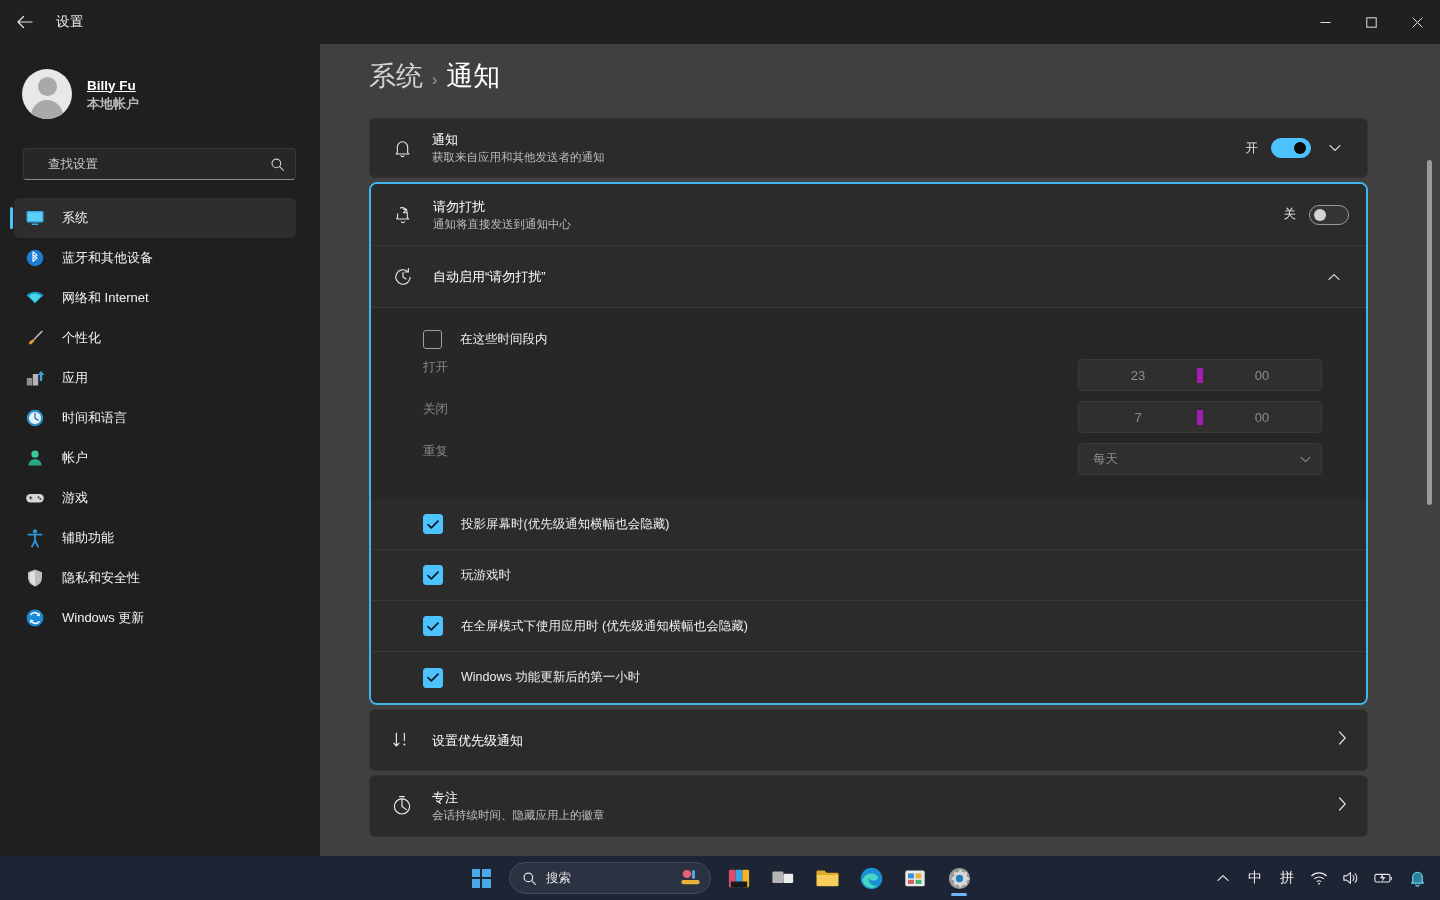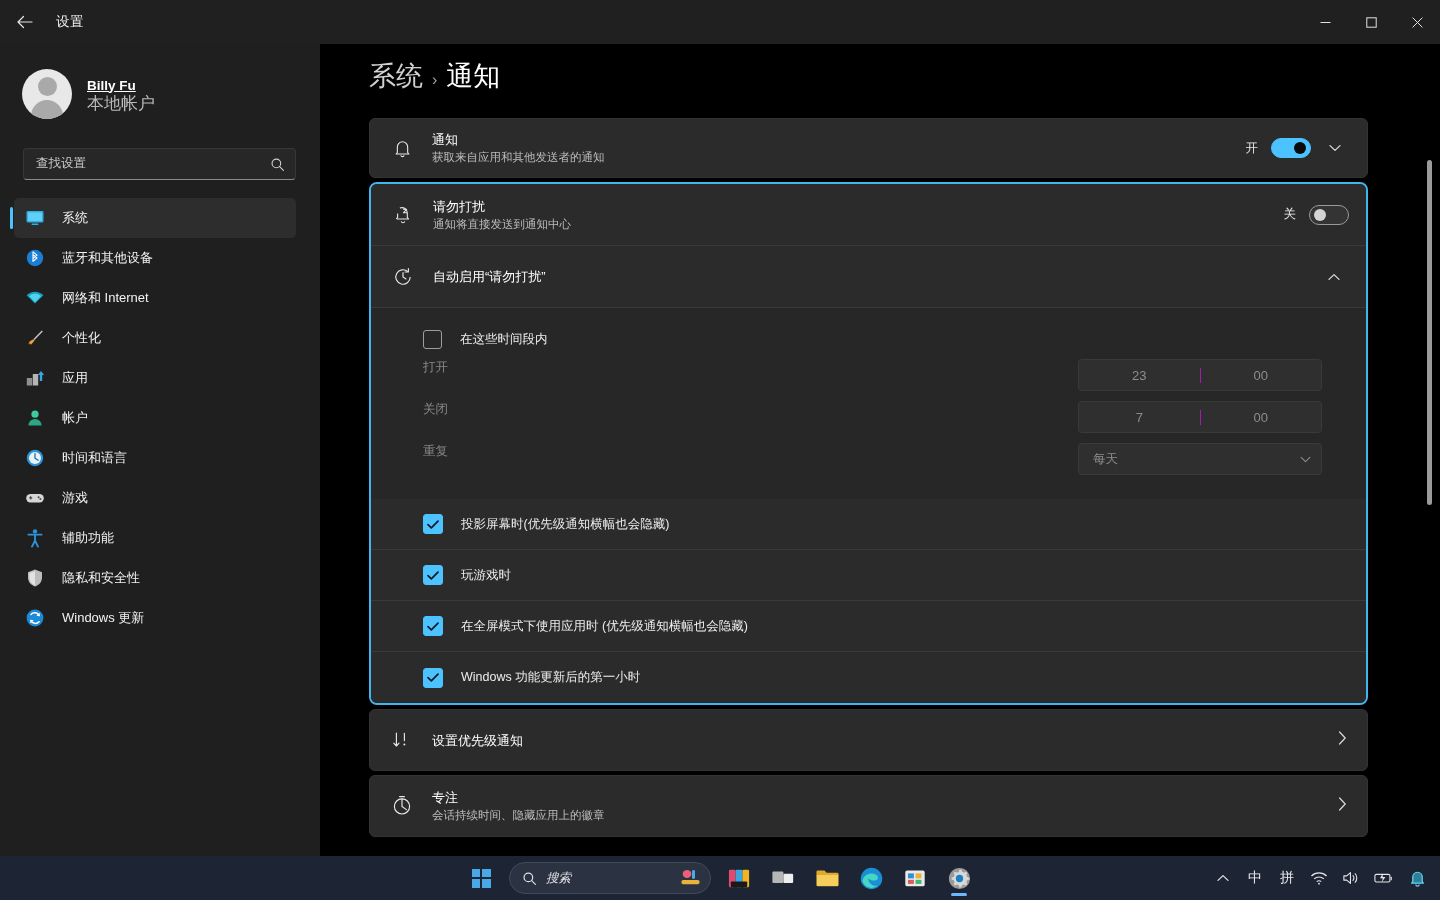--- a/index.html
+++ b/index.html
@@ -3,21 +3,21 @@
 <meta charset="utf-8">
 <style>
   * { box-sizing: border-box; margin: 0; padding: 0; }
   html, body {
     width: 1440px; height: 900px; overflow: hidden;
     background: #202020;
     font-family: "Liberation Sans", "DejaVu Sans", sans-serif;
     color: #ffffff;
     -webkit-font-smoothing: antialiased;
   }
-  #app { position: relative; width: 1440px; height: 900px; background: #000000; }
+  #app { position: relative; width: 1440px; height: 900px; background: #404040; }
 
   
   .titlebar {
     position: absolute; top: 0; left: 0; width: 1440px; height: 44px;
     background: #202020; display: flex; align-items: center;
   }
   .back-btn {
     width: 34px; height: 34px; margin-left: 8px; border-radius: 4px;
     display: flex; align-items: center; justify-content: center; cursor: pointer;
   }
@@ -45,30 +45,30 @@
   .avatar .head {
     position: absolute; width: 19px; height: 19px; border-radius: 50%;
     background: #a9a9a9; left: 15.5px; top: 8px;
   }
   .avatar .body {
     position: absolute; width: 32px; height: 20px; border-radius: 16px 16px 0 0;
     background: #a9a9a9; left: 9px; top: 31px;
   }
   .profile-text { margin-left: 15px; }
   .profile-name { font-size: 13.5px; font-weight: bold; color: #ffffff; line-height: 18px; text-decoration: underline; }
-  .profile-sub  { font-size: 17px; color: #b8b8b8; line-height: 17px; }
+  .profile-sub  { font-size: 13px; color: #b8b8b8; line-height: 17px; font-weight: bold; }
 
   .searchwrap {
     margin: 18px 24px 0 23px; height: 32px; background: #272727;
     border: 1px solid #373737; border-bottom: 1px solid #8a8a8a; border-radius: 4px;
     display: flex; align-items: center; padding: 0 10px 0 12px;
   }
   .searchwrap input {
     flex: 1; background: transparent; border: none; outline: none;
-    color: #e6e6e6; font-size: 12.5px; font-family: Liberation Mono, monospace;
+    color: #e6e6e6; font-size: 12.5px; font-family: Liberation Serif, serif; margin-left: 12px;
   }
   .searchwrap input::placeholder { color: #c9c9c9; }
   .search-ico { flex: none; display: flex; align-items: center; }
 
   .navlist { margin-top: 18px; }
   .navitem {
     position: relative; height: 40px; margin: 0 24px 0 14px;
     display: flex; align-items: center; border-radius: 5px; cursor: pointer;
     padding-left: 10px;
   }
@@ -137,21 +137,21 @@
   .sub-label { font-size: 12.5px; color: #888888; flex: none; width: 120px; }
   .sub-spacer { flex: 1; }
 
   .timebox {
     width: 244px; height: 32px; background: #2f2f2f; border: 1px solid #3a3a3a;
     border-radius: 4px; display: flex; align-items: center;
   }
   .timecell {
     flex: 1; text-align: center; font-size: 13px; color: #8d8d8d;
   }
-  .timecell + .timecell { border-left: 1px solid #a21caf; }
+  .timecell + .timecell { border-left: 6px solid #a21caf; }
   .selectbox {
     width: 244px; height: 32px; background: #2f2f2f; border: 1px solid #3a3a3a;
     border-radius: 4px; display: flex; align-items: center; padding: 0 10px 0 14px;
   }
   .selectbox .sv { flex: 1; font-size: 12.5px; color: #8d8d8d; }
 
   .cbrow {
     display: flex; align-items: center; min-height: 51px; padding: 0 20px 0 52px;
     border-bottom: 1px solid #393939; background: #2b2b2b;
   }
@@ -184,21 +184,21 @@
     background: #9b9b9b; border-radius: 3px; cursor: pointer;
   }
 
   
   .taskbar {
     position: absolute; left: 0; bottom: 0; width: 1440px; height: 44px;
     background: #1d2433; display: flex; align-items: center;
   }
   .tb-center {
     position: absolute; left: 50%; transform: translateX(-50%);
-    display: flex; align-items: center; gap: 4px; font-style: italic;
+    display: flex; align-items: center; gap: 4px;
   }
   .tb-item {
     width: 40px; height: 38px; border-radius: 5px; display: flex;
     align-items: center; justify-content: center; cursor: pointer; position: relative;
   }
   .tb-item.active::after {
     content: ""; position: absolute; bottom: 1px; left: 50%; transform: translateX(-50%);
     width: 16px; height: 3px; border-radius: 2px; background: #6cb8ff;
   }
   .tb-search {
@@ -318,35 +318,35 @@
               <rect x="7.8" y="6" width="5.4" height="11.5" fill="#b5b5b5"></rect>
               <path d="M16 3l3.2 4h-6.4z" fill="#3aa5e0"></path>
               <rect x="14.8" y="7" width="2.4" height="6" fill="#3aa5e0"></rect>
             </svg>
         </span>
         <span class="navlabel">应用</span>
       </div>
       <div class="navitem">
         <span class="navicon">
           <svg width="20" height="20" viewBox="0 0 20 20">
-              <circle cx="10" cy="6.2" r="3.6" fill="#3fc9a0"></circle>
-              <path d="M3.4 17.5a6.6 6.6 0 0113.2 0z" fill="#2aa784"></path>
-            </svg>
-        </span>
-        <span class="navlabel">帐户</span>
-      </div>
-      <div class="navitem">
-        <span class="navicon">
-          <svg width="20" height="20" viewBox="0 0 20 20">
               <circle cx="10" cy="10" r="8.2" fill="#2b93d8"></circle>
               <circle cx="10" cy="10" r="6" fill="#e9f3fb"></circle>
               <path d="M10 5.6v4.6l3.2 2" stroke="#1b5f92" stroke-width="1.2" fill="none" stroke-linecap="round"></path>
             </svg>
         </span>
         <span class="navlabel">时间和语言</span>
+      </div>
+      <div class="navitem">
+        <span class="navicon">
+          <svg width="20" height="20" viewBox="0 0 20 20">
+              <circle cx="10" cy="6.2" r="3.6" fill="#3fc9a0"></circle>
+              <path d="M3.4 17.5a6.6 6.6 0 0113.2 0z" fill="#2aa784"></path>
+            </svg>
+        </span>
+        <span class="navlabel">帐户</span>
       </div>
       <div class="navitem">
         <span class="navicon">
           <svg width="20" height="20" viewBox="0 0 20 20">
               <rect x="1.2" y="6" width="17.6" height="8.4" rx="4.2" fill="#d6d6d6"></rect>
               <rect x="4" y="9.2" width="3.4" height="1.2" rx="0.6" fill="#4a4a4a"></rect>
               <rect x="5.1" y="8.1" width="1.2" height="3.4" rx="0.6" fill="#4a4a4a"></rect>
               <circle cx="13.6" cy="9.3" r="1" fill="#4a4a4a"></circle>
               <circle cx="15.4" cy="11" r="1" fill="#4a4a4a"></circle>
             </svg>

